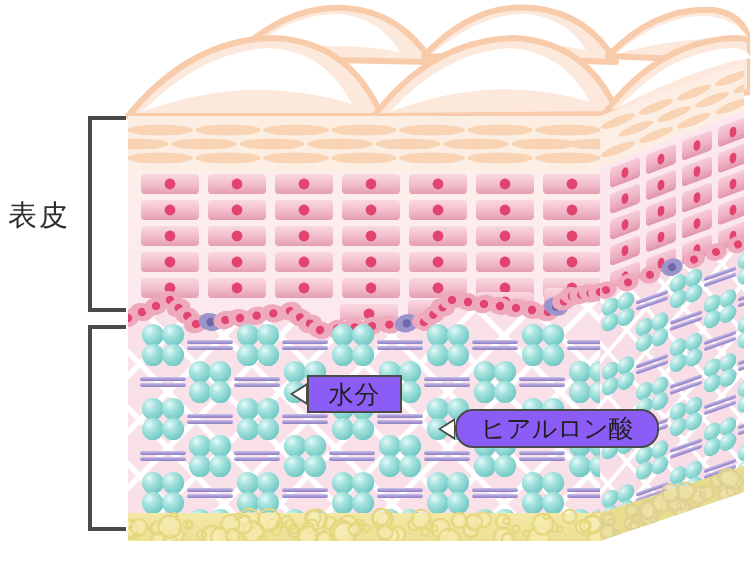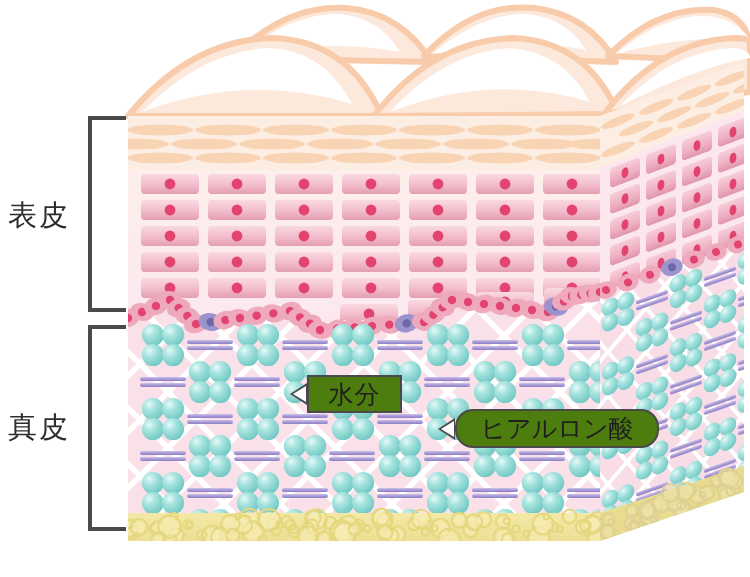--- a/index.html
+++ b/index.html
@@ -21,21 +21,21 @@
     color:#2e2e2e;
     letter-spacing:2px;
     white-space:nowrap;
   }
   #label-epidermis{left:8px;top:196px;}
   #label-dermis{left:8px;top:408px;}
 
   
   .callout{
     position:absolute;
-    background:#4d7c0f;
+    background:#8b5cf6;
     border:2px solid #4a4a4a;
     box-sizing:border-box;
     display:flex;align-items:center;justify-content:center;
     font-family:"DejaVu Sans","Liberation Sans",sans-serif;
     color:#1f1f1f;
     white-space:nowrap;
   }
   #callout-water{
     left:307px;top:375px;width:95px;height:38px;
     font-size:25px;letter-spacing:1px;
@@ -1082,21 +1082,20 @@
         </g>
     </g>
 
     <g stroke="#4a4a4a" stroke-width="4" fill="none" stroke-linecap="square">
       <path d="M124,118 L90,118 L90,310 L124,310"></path>
       <path d="M124,327 L90,327 L90,529 L124,529"></path>
     </g>
   </svg>
 
   <div class="layer-label" id="label-epidermis">表皮</div>
-  <div class="layer-label" id="label-dermis">真皮</div>
 
   <div class="callout-arrow" id="arrow-water"></div>
   <div class="callout" id="callout-water">水分</div>
 
   <div class="callout-arrow" id="arrow-ha"></div>
   <div class="callout" id="callout-ha">ヒアルロン酸</div>
 
 </div>
 
 </body></html>

